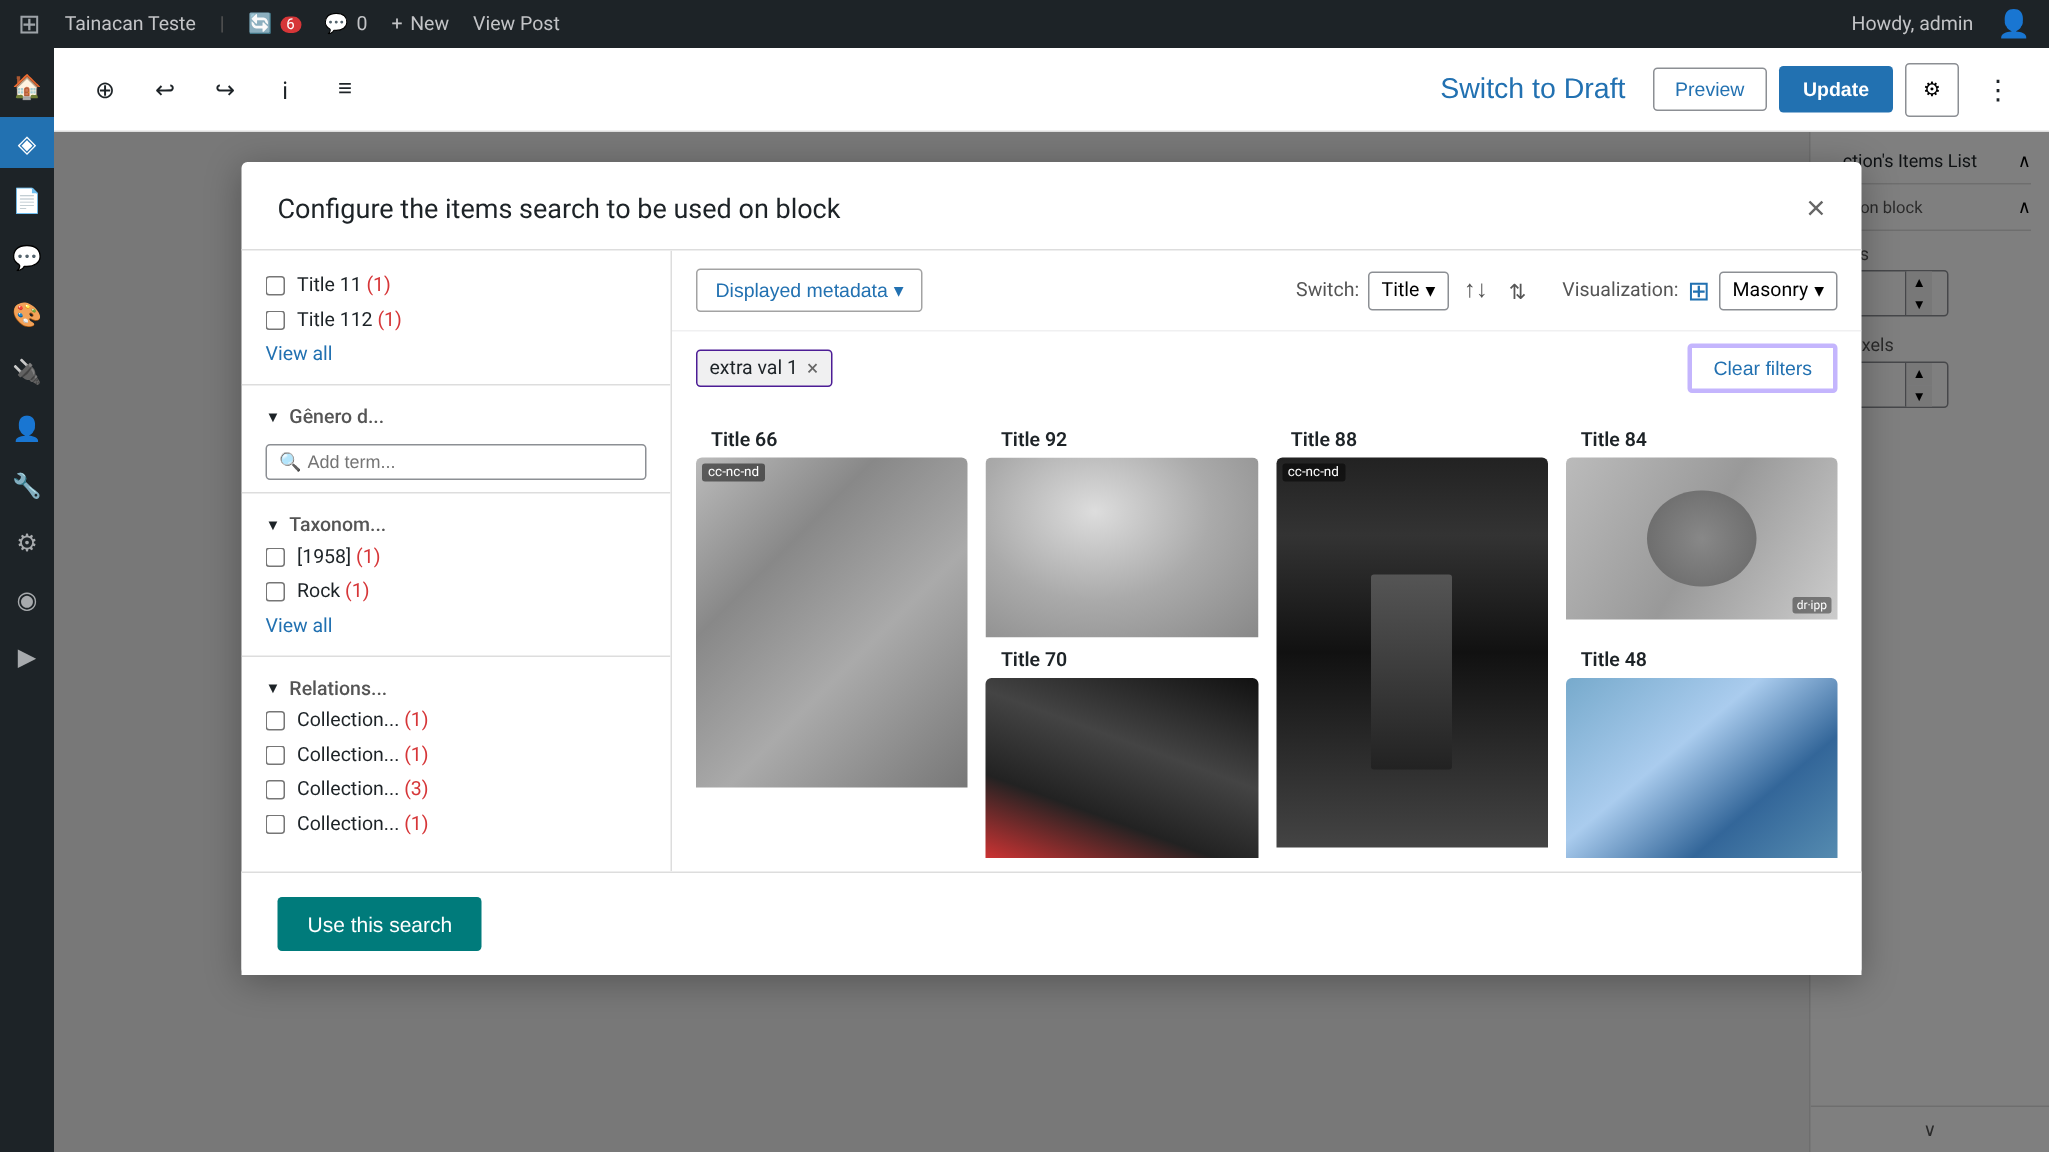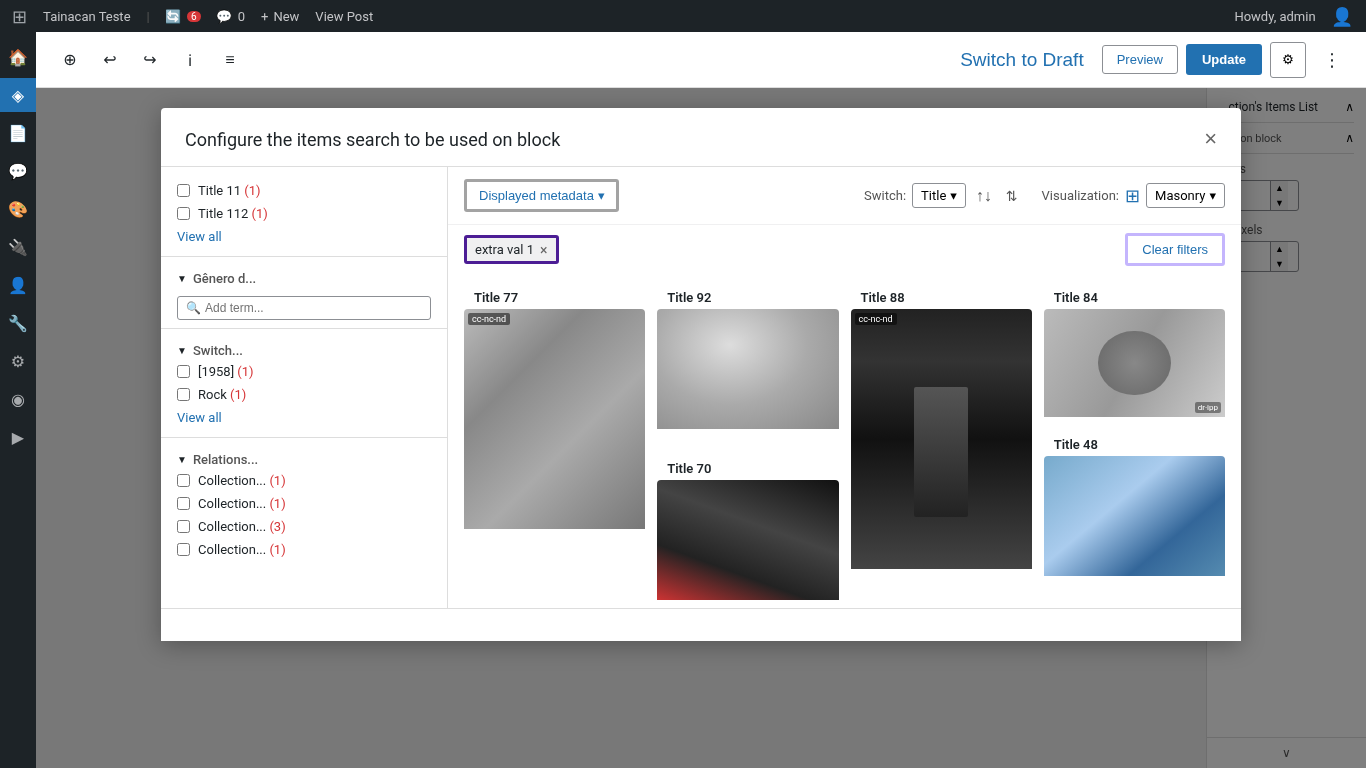--- a/index.html
+++ b/index.html
@@ -170,21 +170,21 @@
 
     
     .content-toolbar {
       padding: 12px 16px;
       display: flex;
       align-items: center;
       gap: 12px;
       border-bottom: 1px solid #f0f0f1;
     }
     .btn-metadata {
-      border: 3px solid #a3a3a3; border-radius: 3px;
+      border: 1px solid #a3a3a3; border-radius: 3px;
       padding: 6px 12px; background: #fff; cursor: pointer;
       font-size: 13px; color: #2271b1;
       display: flex; align-items: center; gap: 4px;
     }
     .sorting-group { display: flex; align-items: center; gap: 6px; font-size: 13px; margin-left: auto; }
     .sorting-label { color: #555; }
     .sort-select {
       border: 1px solid #8c8f94; border-radius: 3px; padding: 4px 8px;
       font-size: 13px; background: #fff; cursor: pointer;
       display: flex; align-items: center; gap: 4px;
@@ -200,21 +200,21 @@
     }
 
     
     .active-filters {
       padding: 8px 16px;
       display: flex;
       align-items: center;
       gap: 8px;
     }
     .filter-tag {
-      background: #f0f0f1; border: 3px solid #4c1d95; border-radius: 3px;
+      background: #f0f0f1; border: 1px solid #4c1d95; border-radius: 3px;
       padding: 4px 8px; font-size: 13px; color: #1d2327;
       display: flex; align-items: center; gap: 6px;
     }
     .filter-tag-remove { cursor: pointer; color: #666; font-size: 14px; line-height: 1; }
     .btn-clear-filters {
       margin-left: auto;
       border: 3px solid #c4b5fd; border-radius: 3px; background: #fff;
       padding: 6px 14px; cursor: pointer; font-size: 13px; color: #2271b1;
     }
 
@@ -383,21 +383,21 @@
               <span class="search-ico">🔍</span>
               <input type="text" placeholder="Add term..." style="">
             </div>
           </div>
 
           <div class="divider"></div>
 
           <div class="filter-group">
             <div class="filter-group-header">
               <span class="chevron">▼</span>
-              <span class="filter-group-title">Switch...</span>
+              <span class="filter-group-title">Taxonom...</span>
             </div>
             <div class="filter-checkboxes">
               <div class="filter-checkbox-item">
                 <input type="checkbox" style="">
                 <span>[1958] <span class="filter-count">(1)</span></span>
               </div>
               <div class="filter-checkbox-item">
                 <input type="checkbox" style="">
                 <span>Rock <span class="filter-count">(1)</span></span>
               </div>
@@ -467,32 +467,32 @@
               <span>extra val 1</span>
               <span class="filter-tag-remove">×</span>
             </div>
             <button class="btn-clear-filters">Clear filters</button>
           </div>
 
           <div style="padding:8px 16px; overflow-y:auto; flex:1;">
             <div style="display:grid; grid-template-columns: repeat(4,1fr); gap:12px; align-items:start;">
 
               <div style="break-inside:avoid;">
-                <div class="masonry-title">Title 77</div>
+                <div class="masonry-title">Title 66</div>
                 <div style="width:100%;height:220px;background:linear-gradient(135deg,#bbb 0%,#888 30%,#aaa 60%,#777 100%);border-radius:4px 4px 0 0; position:relative;">
                   <span style="position:absolute;top:4px;left:4px;background:rgba(0,0,0,0.5);color:#fff;font-size:9px;padding:1px 4px;border-radius:2px;">cc-nc-nd</span>
                 </div>
               </div>
 
               <div style="break-inside:avoid;">
                 <div class="masonry-title">Title 92</div>
                 <div style="width:100%;height:120px;background:linear-gradient(160deg,#ccc 0%,#999 40%,#888 100%);border-radius:4px 4px 0 0; overflow:hidden;">
                   <div style="width:100%;height:100%;background:radial-gradient(ellipse at 40% 30%, #ddd, #aaa, #888);"></div>
                 </div>
-                <div class="masonry-title" style="margin-top:24px;">Title 70</div>
+                <div class="masonry-title" style="margin-top:0;">Title 70</div>
                 <div style="width:100%;height:120px;background:linear-gradient(200deg,#111 0%,#444 40%,#222 70%,#cc3333 100%);border-radius:4px 4px 0 0;"></div>
               </div>
 
               <div style="break-inside:avoid;">
                 <div class="masonry-title">Title 88</div>
                 <div style="width:100%;height:260px;background:linear-gradient(180deg,#222 0%,#333 20%,#111 50%,#444 100%);border-radius:4px 4px 0 0; position:relative;">
                   <span style="position:absolute;top:4px;left:4px;background:rgba(0,0,0,0.5);color:#fff;font-size:9px;padding:1px 4px;border-radius:2px;">cc-nc-nd</span>
                   <div style="position:absolute;bottom:20%;left:35%;width:30%;height:50%;background:linear-gradient(180deg,#555,#222);border-radius:2px;"></div>
                 </div>
               </div>
@@ -508,18 +508,19 @@
               </div>
 
             </div>
           </div>
 
         </div>
 
       </div>
 
       <div class="modal-footer">
+        <button class="btn-use-search">Use this search</button>
       </div>
 
     </div>
   </div>
 
 </div>
 
 </body></html>

